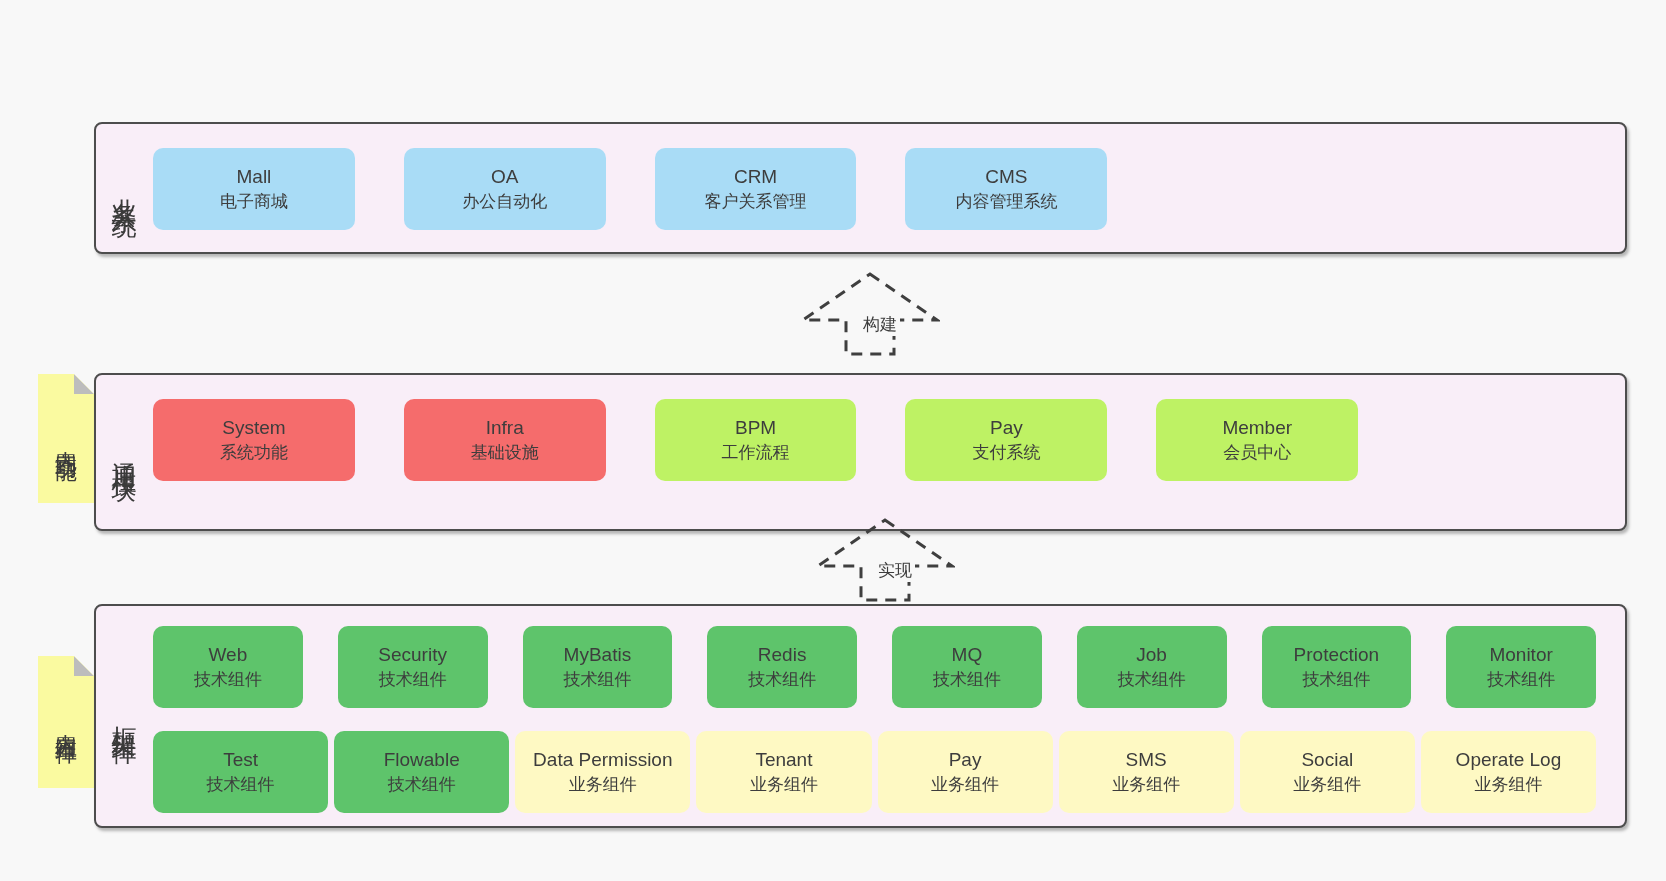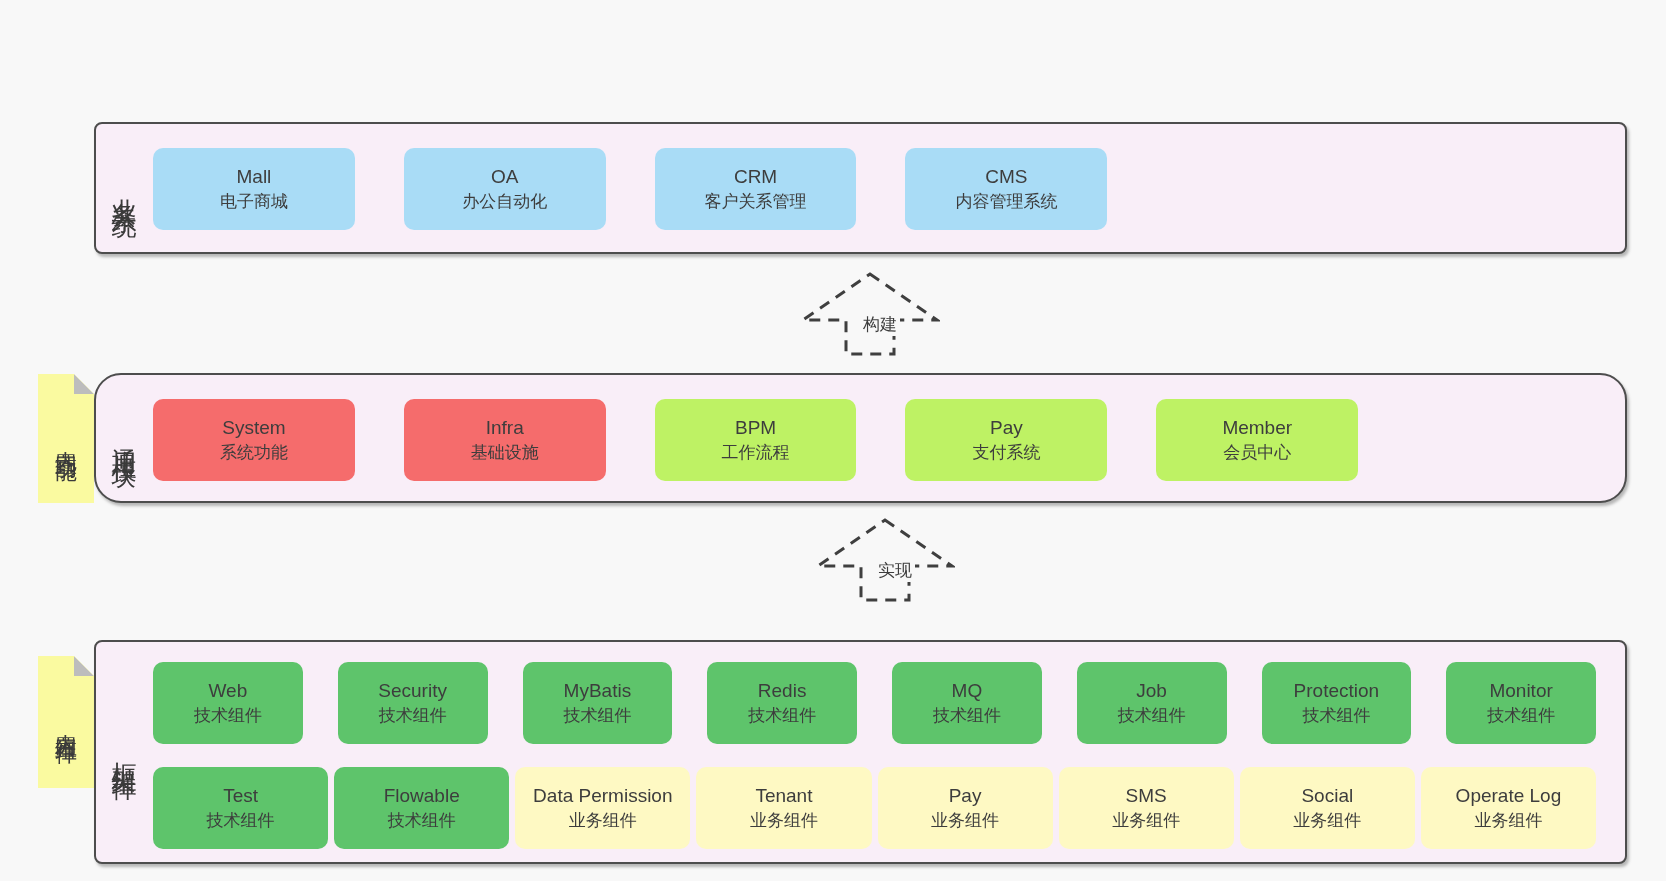--- a/index.html
+++ b/index.html
@@ -33,22 +33,22 @@
 
   
   .panel {
     position:absolute; left:94px; width:1533px;
     background:#f9eef8;
     border:2px solid #4d4d4d; border-radius:8px;
     box-shadow:2px 3px 3px rgba(60,60,60,0.35);
     box-sizing:border-box;
   }
   #panel-business   { top:122px; height:132px; }
-  #panel-modules    { top:373px; height:130px;border-radius:27px; }
-  #panel-components { top:640px; height:224px; }
+  #panel-modules    { top:373px; height:158px; }
+  #panel-components { top:604px; height:224px; }
 
   .vlabel {
     position:absolute; left:0; top:0; bottom:0; width:58px;
     display:flex; align-items:center; justify-content:center;
   }
   .vlabel .vtext {
     writing-mode:vertical-rl; text-orientation:upright;
     font-size:25px; letter-spacing:5px; color:#3a3a3a;
   }
 

